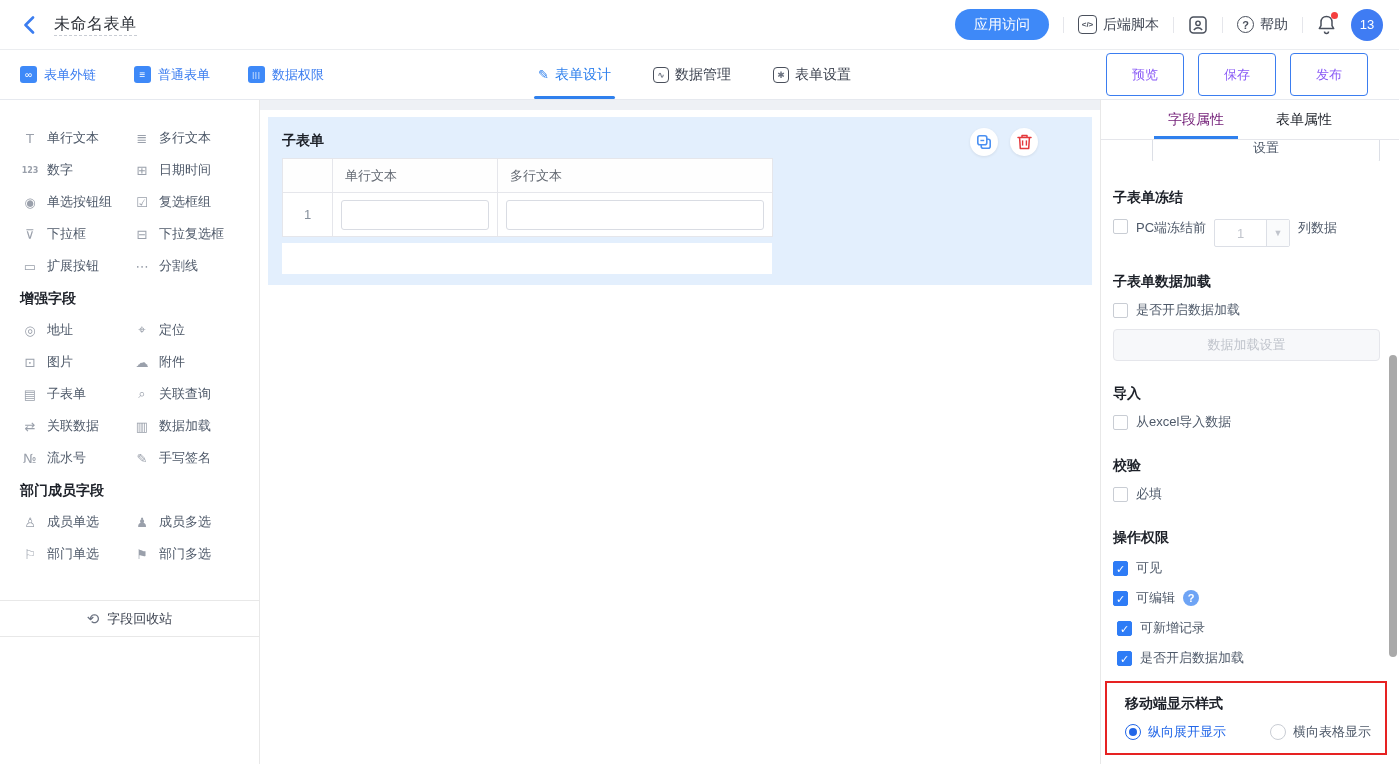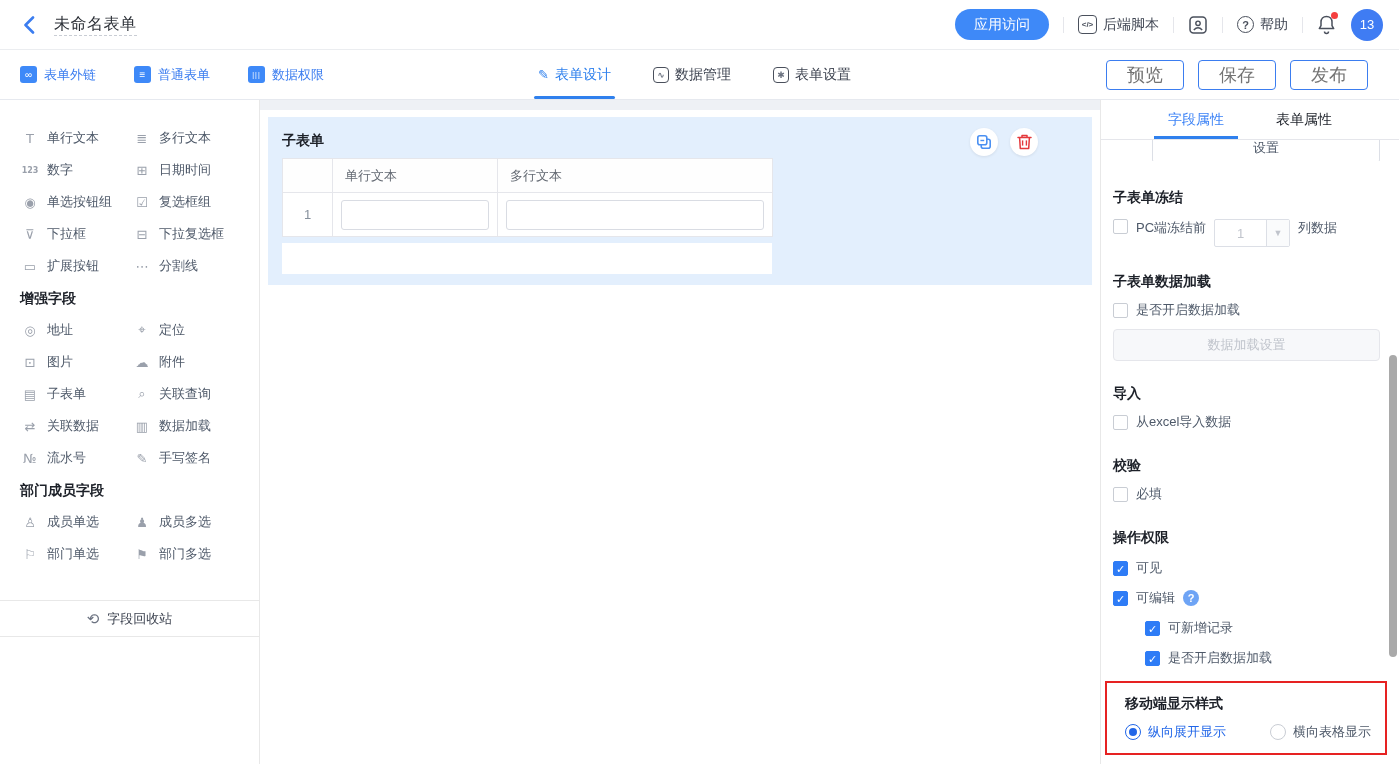--- a/index.html
+++ b/index.html
@@ -27,21 +27,21 @@
   .tb-link { display:flex; align-items:center; gap:7px; color:#3b7df0; cursor:pointer; }
   .sqicon { display:inline-flex; align-items:center; justify-content:center; width:17px; height:17px; border-radius:3px; background:#3e89f8; color:#fff; font-size:10px; }
   .sqicon.sm { font-size:7px; letter-spacing:1px; }
   .tb-tabs { display:flex; align-items:center; gap:42px; margin-left:118px; height:100%; }
   .tb-tab { display:flex; align-items:center; gap:6px; color:#3f4552; font-size:14px; height:100%; position:relative; cursor:pointer; }
   .tb-tab .ticon { font-size:13px; color:#6b7280; }
   .tb-tab.active { color:#2f80ed; }
   .tb-tab.active .ticon { color:#2f80ed; }
   .tb-tab.active::after { content:""; position:absolute; left:-4px; right:-4px; bottom:0; height:3px; background:#2f80ed; border-radius:2px; }
   .tb-actions { margin-left:auto; display:flex; gap:14px; padding-right:31px; }
-  .ghost-btn { width:78px; height:30px; border:1px solid #3b7df0; background:#fff; color:#737373; font-size:18px; border-radius:4px; cursor:pointer; }
+  .ghost-btn { width:78px; height:43px; border:1px solid #3b7df0; background:#fff; color:#8b5cf6; font-size:13px; border-radius:4px; cursor:pointer; }
 
   
   .sidebar { position:absolute; top:100px; left:0; width:260px; height:664px; background:#fff; border-right:1px solid #e8e8e8; }
   .palette { padding:16px 0 0 20px; }
   .psec-title { font-size:14px; font-weight:bold; color:#1d2129; line-height:20px; }
   .pgrid { display:grid; grid-template-columns:112px 112px; margin:6px 0 6px 0; }
   .pi { height:32px; display:flex; align-items:center; gap:7px; cursor:grab; color:#4e5969; }
   .pi .ic { width:20px; flex:none; text-align:center; color:#9aa0ab; font-size:13px; font-family:"DejaVu Sans",sans-serif; }
   .pi .ic.num { font-size:8px; letter-spacing:0; font-weight:bold; }
   .recycle { position:absolute; left:0; top:500px; width:259px; height:37px; border-top:1px solid #e8e8e8; border-bottom:1px solid #e8e8e8; display:flex; align-items:center; justify-content:center; gap:8px; color:#3f4552; cursor:pointer; }
@@ -59,29 +59,29 @@
   .subtable th { height:34px; padding:0 12px; color:#646a73; font-size:13px; background:#fefefe; }
   .subtable td { height:44px; padding:0 8px; }
   .idx { text-align:center !important; color:#86909c; }
   .cell-input { width:100%; height:30px; border:1px solid #d9dce3; border-radius:3px; background:#fff; outline:none; padding:0 6px; font-size:13px; }
   .add-strip { margin-top:6px; width:490px; height:31px; background:#fff; }
 
   
   .panel { position:absolute; top:100px; left:1100px; width:299px; height:664px; background:#fff; border-left:1px solid #e8e8e8; overflow:hidden; }
   .ptabs { height:40px; border-bottom:1px solid #e5e6eb; display:flex; align-items:center; justify-content:center; gap:52px; }
   .ptab { font-size:14px; color:#1d2129; font-weight:500; position:relative; height:100%; display:flex; align-items:center; cursor:pointer; }
-  .ptab.active { color:#3b82f6; }
+  .ptab.active { color:#701a75; }
   .ptab.active::after { content:""; position:absolute; left:-14px; right:-14px; bottom:0; height:3px; background:#2f80ed; }
   .pbody { padding:0 19px 0 12px; }
   .clip-wrap { height:21px; overflow:hidden;padding-left:39px; }
   .clip-btn { width:100%; height:32px; margin-top:-12px; border:1px solid #dcdfe6; border-radius:4px; background:#fff; color:#4e5969; font-size:13px; cursor:pointer; }
   .sec-title { font-size:14px; font-weight:bold; color:#1d2129; line-height:20px; }
   .mt26 { margin-top:26px; } .mt24 { margin-top:24px; } .mt22 { margin-top:22px; } .mt10 { margin-top:10px; } .mt12 { margin-top:12px; }
   .cb-row { display:flex; align-items:center; gap:8px; min-height:17px; }
-  .cb-row.indent { margin-left:32px; }
+  .cb-row.indent { margin-left:4px; }
   .cb { width:15px; height:15px; flex:none; border:1px solid #c9cdd4; border-radius:2px; background:#fff; cursor:pointer; position:relative; }
   .cb.checked { background:#2e7cf6; border-color:#2e7cf6; }
   .cb.checked::after { content:"✓"; position:absolute; left:0; top:0; width:100%; height:100%; color:#fff; font-size:11px; line-height:14px; text-align:center; }
   .freeze-row { display:flex; gap:8px; }
   .mini-select { width:76px; height:28px; border:1px solid #dcdfe6; border-radius:2px; display:flex; align-items:stretch; cursor:not-allowed; background:#fff; }
   .mini-select .val { flex:1; display:flex; align-items:center; justify-content:center; color:#c0c4cc; }
   .mini-select .arr { width:23px; border-left:1px solid #dcdfe6; display:flex; align-items:center; justify-content:center; color:#c0c4cc; font-size:9px; background:#fafbfc; }
   .disabled-btn { width:100%; height:32px; border:1px solid #e5e6eb; border-radius:4px; background:#f7f8fa; color:#c0c4cc; font-size:13px; cursor:not-allowed; }
   .perm-list { display:flex; flex-direction:column; gap:12px; margin-top:12px; }
   .help { width:16px; height:16px; border-radius:50%; background:#6ea4f5; color:#fff; font-size:11px; font-weight:bold; display:inline-flex; align-items:center; justify-content:center; cursor:pointer; }

